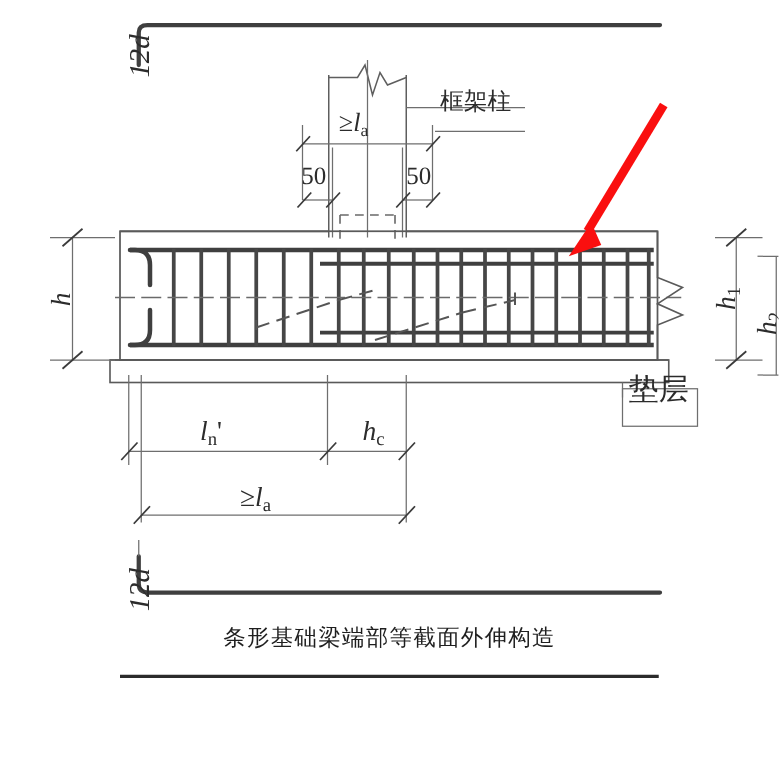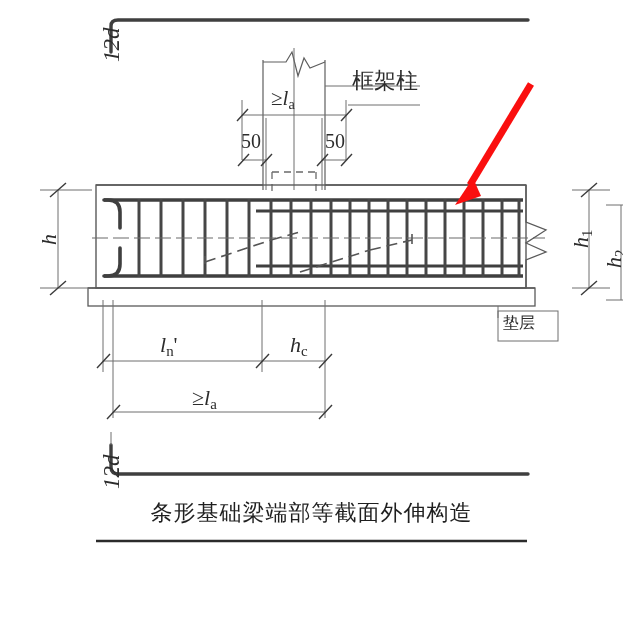--- a/index.html
+++ b/index.html
@@ -43,21 +43,21 @@
     vertical-align: -0.28em;
     font-style: normal;
   }
   #title-text {
     position: absolute;
     left: 0;
     top: 498px;
     width: 623px;
     text-align: center;
     font-family: "DejaVu Sans", sans-serif;
-    font-size: 22px;
+    font-size: 18px;
     letter-spacing: 1px;
     color: #1f1f1f;
   }
 </style>
 </head>
 <body>
 
 <div id="root">
 
   <svg id="drawing" width="623" height="625" viewBox="0 0 623 625">
@@ -243,41 +243,41 @@
       <line x1="531" y1="84" x2="470" y2="185" stroke="#fa0f0f" stroke-width="7" stroke-linecap="butt"></line>
       <path d="M 455,205 L 473,178 L 481,196 Z" fill="#fa0f0f"></path>
     </g>
 
   </svg>
 
   <div class="lbl ital rot90" style="left:100px; top:62px; font-size:23px;">12d</div>
 
   <div class="lbl ital rot90" style="left:100px; top:489px; font-size:23px;">12d</div>
 
-  <div class="lbl lbl-cjk" style="left:352px; top:72px; font-size:22px;font-family:Liberation Mono, monospace;">框架柱</div>
+  <div class="lbl lbl-cjk" style="left:352px; top:72px; font-size:19px;">框架柱</div>
 
   <div class="lbl" style="left:271px; top:88px; font-size:21px;">
     <span>≥</span><span class="ital">l</span><span class="sub">a</span>
   </div>
 
   <div class="lbl" style="left:241px; top:131px; font-size:20px;">50</div>
 
   <div class="lbl" style="left:325px; top:131px; font-size:20px;">50</div>
 
   <div class="lbl ital rot90" style="left:38px; top:245px; font-size:22px;">h</div>
 
   <div class="lbl rot90" style="left:570px; top:248px; font-size:22px;">
     <span class="ital">h</span><span class="sub">1</span>
   </div>
 
   <div class="lbl rot90" style="left:603px; top:268px; font-size:22px;">
     <span class="ital">h</span><span class="sub">2</span>
   </div>
 
-  <div class="lbl lbl-cjk" style="left:503px; top:315px; font-size:16px;text-align:center;">垫层</div>
+  <div class="lbl lbl-cjk" style="left:503px; top:299px; font-size:24px;text-align:center;">垫层</div>
 
   <div class="lbl" style="left:160px; top:334px; font-size:22px;">
     <span class="ital">l</span><span class="sub">n</span><span>'</span>
   </div>
 
   <div class="lbl" style="left:280px; top:334px; font-size:22px;margin-left:10px;">
     <span class="ital">h</span><span class="sub">c</span>
   </div>
 
   <div class="lbl" style="left:192px; top:387px; font-size:22px;">

